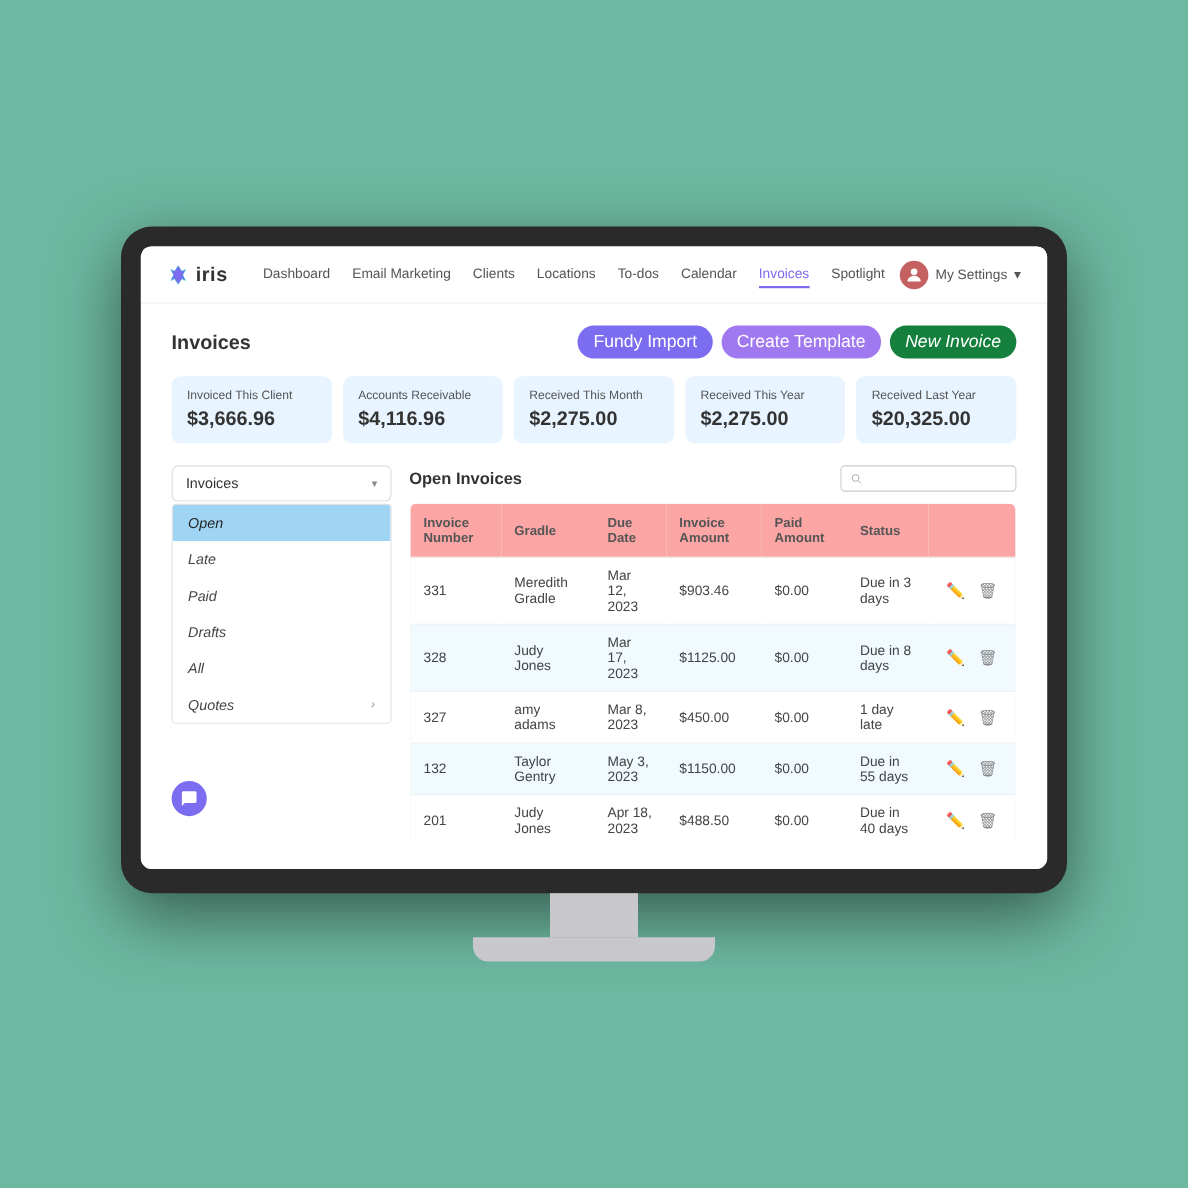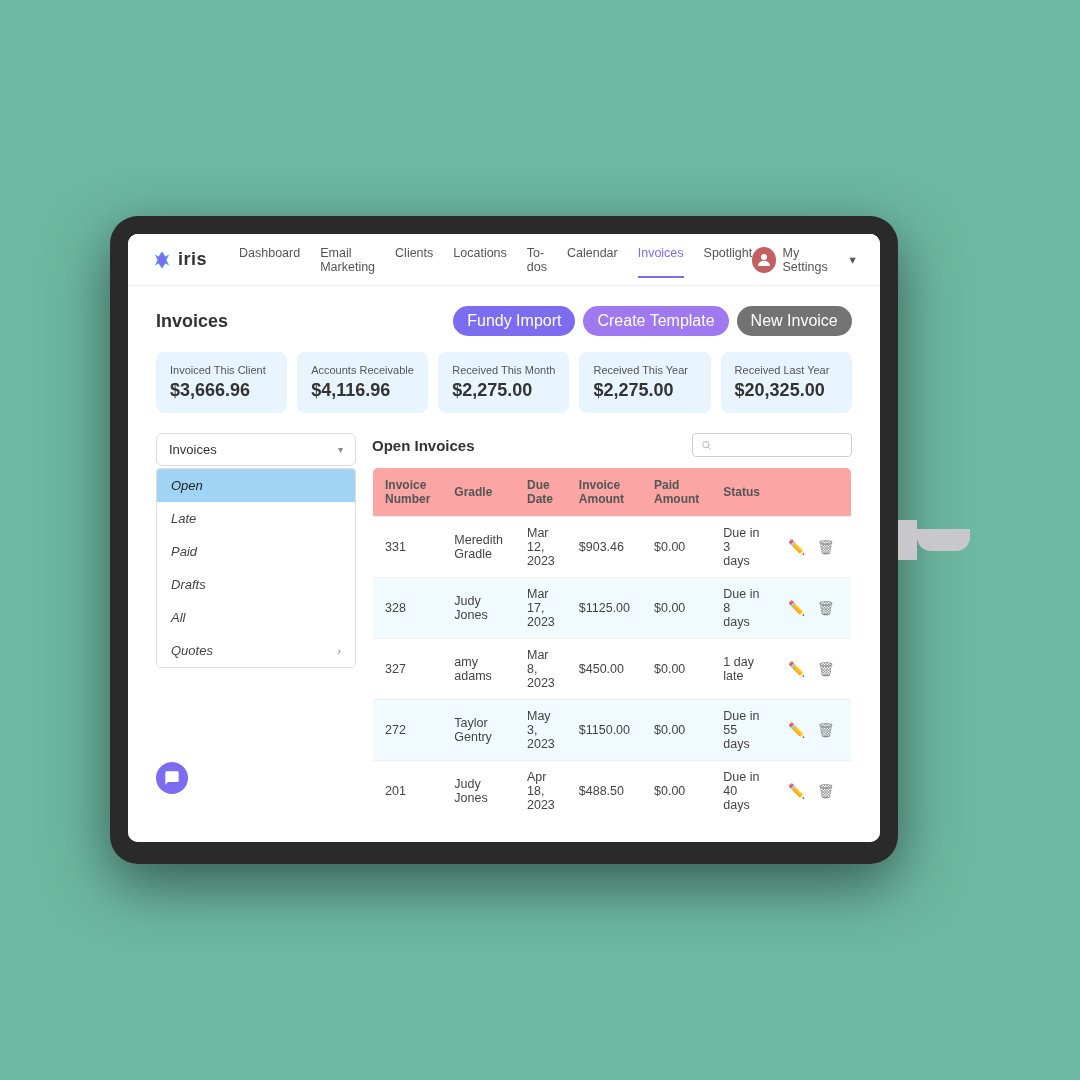--- a/index.html
+++ b/index.html
@@ -9,21 +9,21 @@
       justify-content: center;
       align-items: center;
       min-height: 100vh;
       font-family: -apple-system, BlinkMacSystemFont, 'Segoe UI', sans-serif;
     }
 
     .monitor-wrapper {
       position: relative;
       width: 860px;
       display: flex;
-      flex-direction: row;
+      flex-direction: column;
       align-items: center;
     }
 
     .monitor-body {
       width: 860px;
       background: #2a2a2a;
       border-radius: 28px;
       padding: 18px 18px 22px;
       box-shadow: 0 20px 60px rgba(0,0,0,0.5);
     }
@@ -168,22 +168,23 @@
       background: #7c6cf0;
       color: #fff;
     }
 
     .btn-template {
       background: #a078f0;
       color: #fff;
     }
 
     .btn-new {
-      background: #737373;
+      background: #15803d;
       color: #fff;
+      font-style: italic;
     }
 
     
     .stats-row {
       display: grid;
       grid-template-columns: repeat(5, 1fr);
       gap: 10px;
       margin-bottom: 20px;
     }
 
@@ -524,21 +525,21 @@
       <td>Mar 8, 2023</td>
       <td>$450.00</td>
       <td>$0.00</td>
       <td class="status-orange">1 day late</td>
       <td style="white-space:nowrap;">
         <button class="action-btn">✏️</button>
         <button class="action-btn">🗑</button>
       </td>
     </tr>
                     <tr>
-      <td>272</td>
+      <td>132</td>
       <td>Taylor Gentry</td>
       <td>May 3, 2023</td>
       <td>$1150.00</td>
       <td>$0.00</td>
       <td class="status-blue">Due in 55 days</td>
       <td style="white-space:nowrap;">
         <button class="action-btn">✏️</button>
         <button class="action-btn">🗑</button>
       </td>
     </tr>

